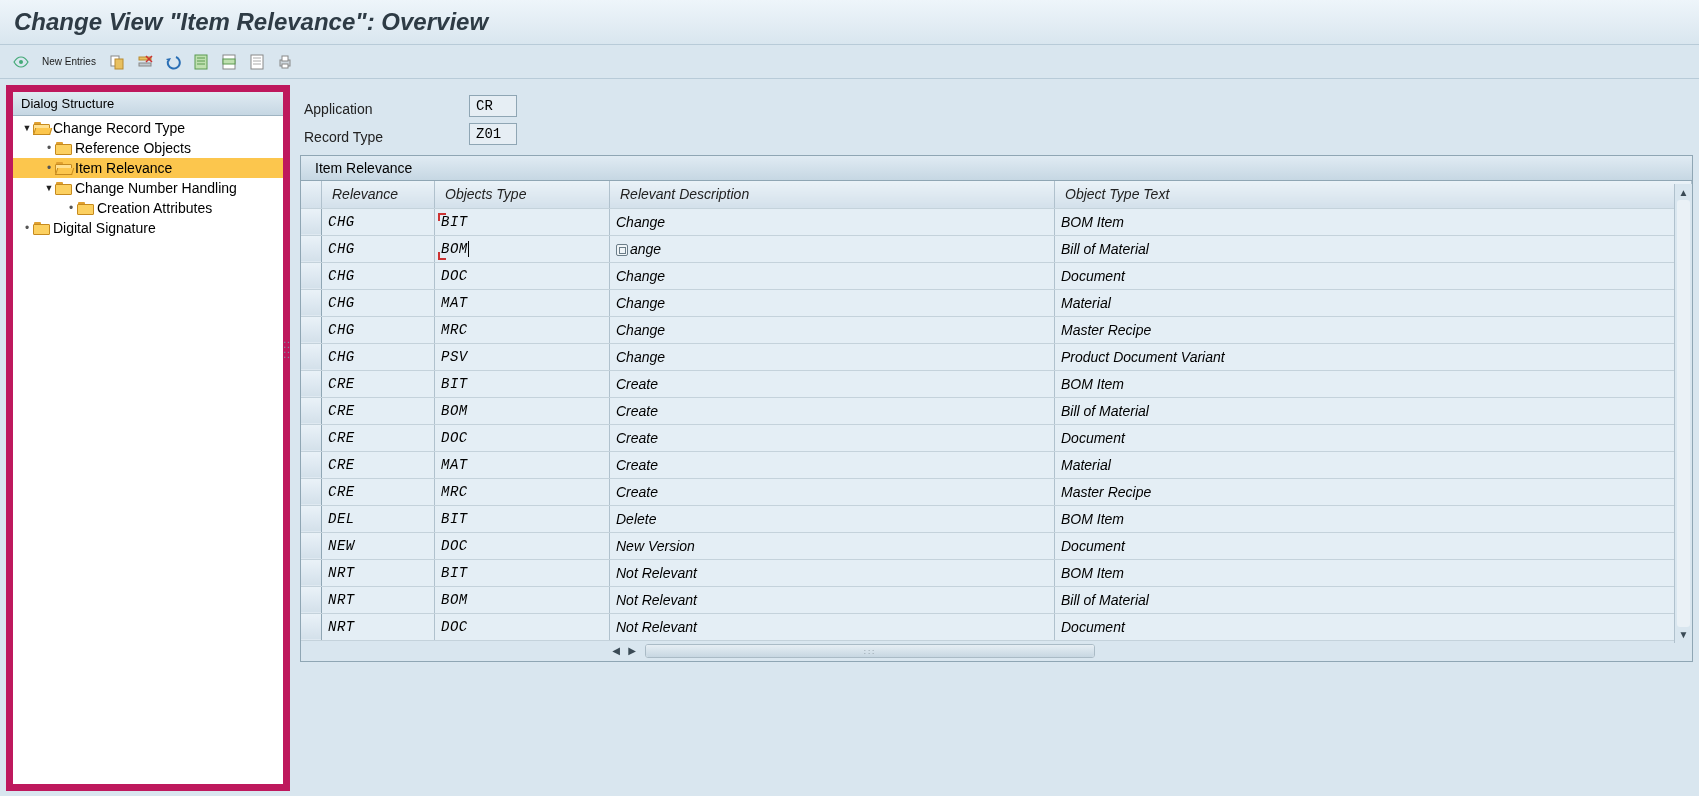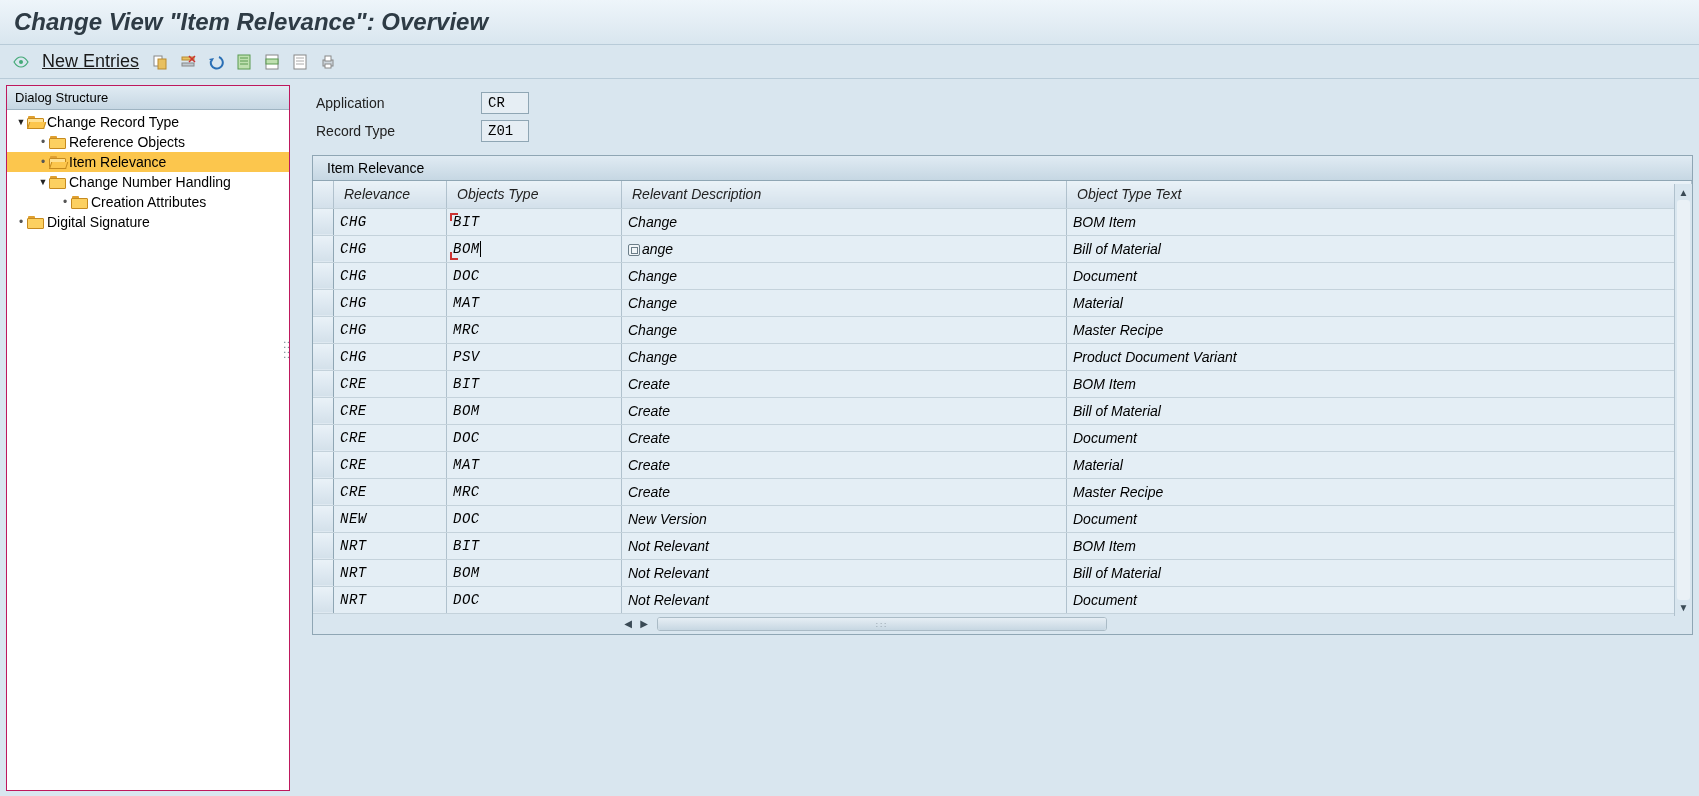--- a/index.html
+++ b/index.html
@@ -3,44 +3,44 @@
 <meta charset="utf-8">
 <style>
   * { box-sizing: border-box; margin: 0; padding: 0; }
   html, body { width: 1699px; height: 796px; font-family: Arial, Helvetica, sans-serif; font-size: 13px; }
   body { background: #d9e6ef; }
   .title-bar { padding: 8px 14px; background: linear-gradient(to bottom, #eef5fa, #d9e6ef); border-bottom: 1px solid #b8cbd8; }
   .title-bar h1 { font-size: 24px; font-style: italic; font-weight: bold; color: #2e3b45; }
 
   .toolbar { display: flex; align-items: center; padding: 4px 10px; background: #d9e6ef; border-bottom: 1px solid #b8cbd8; height: 34px; gap: 6px; }
   .tb-icon { display: inline-flex; align-items: center; justify-content: center; width: 22px; height: 22px; border-radius: 2px; cursor: pointer; }
-  .tb-label { font-size: 18px; color: #1a1a1a; cursor: pointer; padding: 2px 4px; text-decoration: underline; }
+  .tb-label { font-size: 10px; color: #1a1a1a; cursor: pointer; padding: 2px 4px; }
 
   .workspace { display: flex; height: calc(796px - 34px - 44px); }
 
-  .tree-panel { width: 284px; flex-shrink: 0; background: #fff; border: 1px solid #be185d; margin: 6px 12px 6px 6px; overflow: hidden; }
+  .tree-panel { width: 284px; flex-shrink: 0; background: #fff; border: 7px solid #be185d; margin: 6px 0 6px 6px; overflow: hidden; }
   .tree-header { background: linear-gradient(to bottom, #e0ebf3, #c6d7e3); padding: 4px 8px; font-size: 13px; border-bottom: 1px solid #9fb4c2; }
   .tree-body { padding: 2px 0; }
   .tree-row { display: flex; align-items: center; font-size: 14px; line-height: 20px; height: 20px; cursor: pointer; white-space: nowrap; overflow: hidden; }
   .tree-row.selected { background: #fcc64d; }
   .tree-row .indent { display: inline-block; }
   .tree-toggle { width: 12px; text-align: center; color: #222; display: inline-block; }
   .tree-bullet { width: 12px; text-align: center; color: #555; display: inline-block; }
   .folder-icon { display: inline-block; width: 17px; height: 13px; position: relative; margin-right: 3px; flex-shrink: 0; }
   .folder-icon .tab { position: absolute; left: 1px; top: 0; width: 7px; height: 3px; border-radius: 1px 1px 0 0; }
   .folder-icon .body { position: absolute; left: 0; top: 2px; right: 0; bottom: 0; border-radius: 1px; }
   .folder-closed .tab { background: #e0a030; }
   .folder-closed .body { background: #fcd060; border: 1px solid #c68a1e; }
   .folder-open .tab { background: #e0a030; }
   .folder-open .body { background: #ffe090; border: 1px solid #c68a1e; }
   .folder-open .flap { position: absolute; left: 0; right: 0; bottom: 0; height: 7px; background: #fcc64d; transform: skewX(-18deg); transform-origin: bottom left; border: 1px solid #c68a1e; border-top: 0; }
 
   .right-pane { flex: 1; padding: 6px 6px 6px 10px; overflow: hidden; }
   .form-area { padding: 4px 4px 10px 4px; }
-  .form-row { display: flex; align-items: center; height: 28px; }
+  .form-row { display: flex; align-items: flex-end; height: 28px; }
   .form-label { width: 165px; font-size: 14px; color: #222; }
   .form-input { border: 1px solid #8fa6b4; background: #e6eef4; padding: 2px 6px; font-family: 'Courier New', monospace; font-size: 14px; height: 22px; width: 48px; }
 
   .grid-wrap { border: 1px solid #8fa6b4; background: #d9e6ef; position: relative; }
   .grid-title { background: linear-gradient(to bottom, #e0ebf3, #c6d7e3); padding: 4px 14px; font-size: 14px; border-bottom: 1px solid #8fa6b4; }
   .grid-table { width: 100%; border-collapse: collapse; font-style: italic; }
   .grid-table th, .grid-table td { border-right: 1px solid #b0c1cd; border-bottom: 1px solid #c4d2db; font-size: 14px; text-align: left; height: 27px; vertical-align: middle; }
   .grid-table th { background: linear-gradient(to bottom, #eaf2f8, #d3e0ea); font-weight: normal; color: #222; padding: 0 10px; }
   .grid-table td { background: #e4eef5; padding: 0 6px; }
   .grid-table .row-selector { width: 20px; min-width: 20px; background: linear-gradient(to bottom, #eaf2f8, #d3e0ea) !important; border-right: 1px solid #8fa6b4; padding: 0; }
@@ -301,20 +301,27 @@
             </tr>
             <tr>
               <td class="row-selector"></td>
               <td class="mono">CRE</td>
               <td class="mono"><span class="cell-edit">MRC</span></td>
               <td>Create</td>
               <td>Master Recipe</td>
             </tr>
             <tr>
               <td class="row-selector"></td>
+              <td class="mono">DEL</td>
+              <td class="mono"><span class="cell-edit">BIT</span></td>
+              <td>Delete</td>
+              <td>BOM Item</td>
+            </tr>
+            <tr>
+              <td class="row-selector"></td>
               <td class="mono">NEW</td>
               <td class="mono"><span class="cell-edit">DOC</span></td>
               <td>New Version</td>
               <td>Document</td>
             </tr>
             <tr>
               <td class="row-selector"></td>
               <td class="mono">NRT</td>
               <td class="mono"><span class="cell-edit">BIT</span></td>
               <td>Not Relevant</td>

